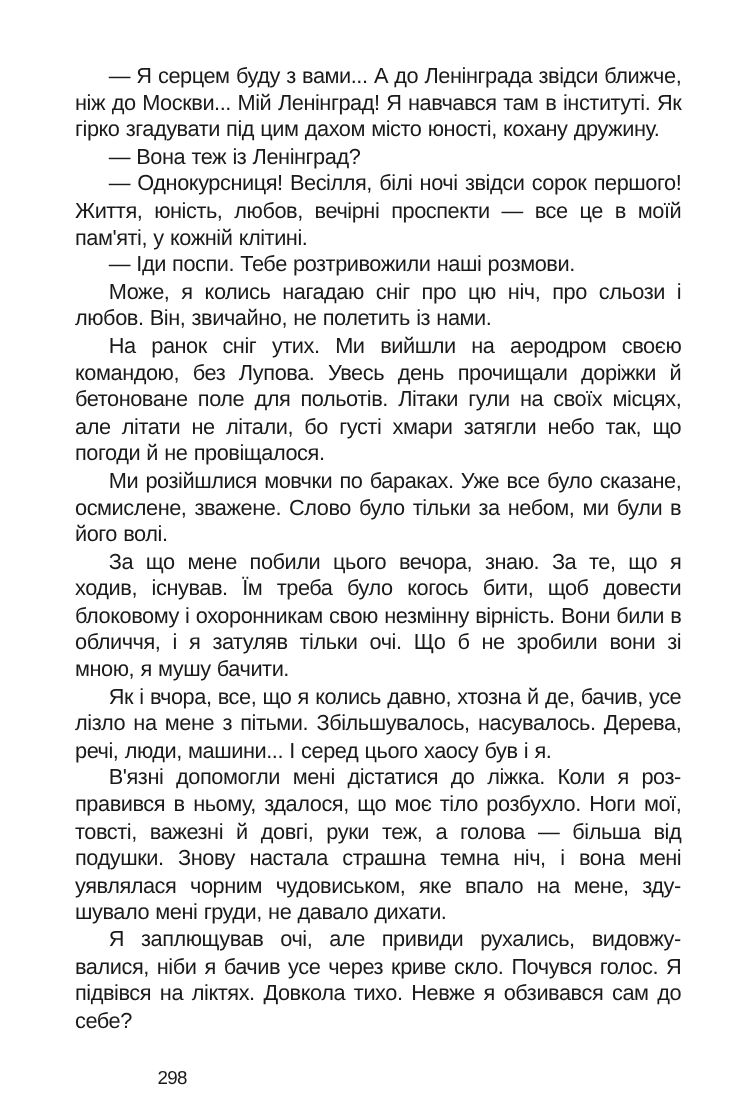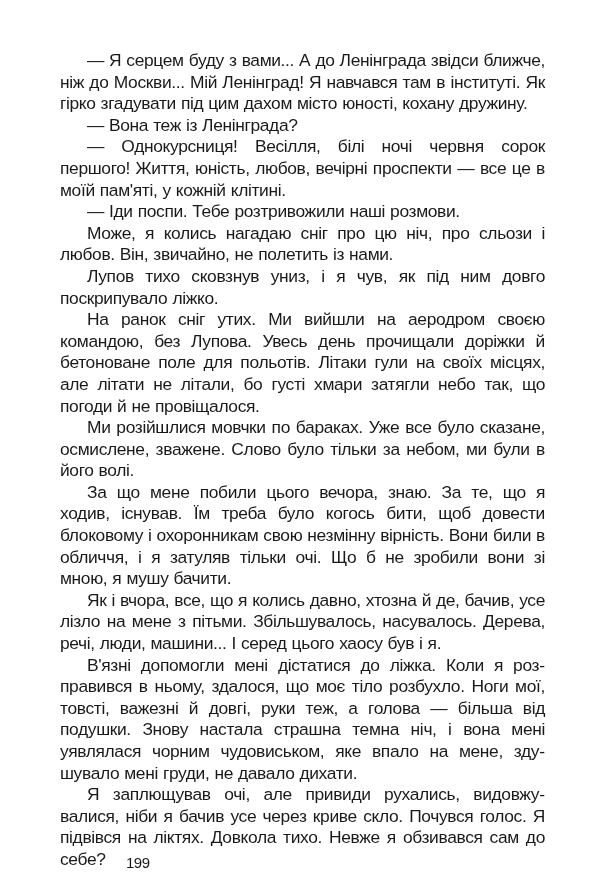--- a/index.html
+++ b/index.html
@@ -30,27 +30,26 @@
       top: 854px;
       font-size: 15px;
       letter-spacing: -0.5px;
     }
   </style>
 </head>
 <body>
 
 <div class="page-text">
   <p class="para">— Я серцем буду з вами... А до Ленінграда звідси ближче, ніж до Москви... Мій Ленінград! Я навчався там в інституті. Як гірко згадувати під цим дахом місто юності, кохану дружину.</p>
-  <p class="para">— Вона теж із Ленінграда?</p>
-  <p class="para">— Однокурсниця! Весілля, білі ночі червня сорок першого! Життя, юність, любов, вечірні проспекти — все це в моїй пам'яті, у кожній клітині.</p>
+  <p class="para">— Вона теж із Ленінград?</p>
+  <p class="para">— Однокурсниця! Весілля, білі ночі звідси сорок першого! Життя, юність, любов, вечірні проспекти — все це в моїй пам'яті, у кожній клітині.</p>
   <p class="para">— Іди поспи. Тебе розтривожили наші розмови.</p>
   <p class="para">Може, я колись нагадаю сніг про цю ніч, про сльози і любов. Він, звичайно, не полетить із нами.</p>
-  <p class="para">Лупов тихо сковзнув униз, і я чув, як під ним довго поскрипувало ліжко.</p>
   <p class="para">На ранок сніг утих. Ми вийшли на аеродром своєю командою, без Лупова. Увесь день прочищали доріжки й бетоноване поле для польотів. Літаки гули на своїх місцях, але літати не літали, бо густі хмари затягли небо так, що погоди й не провіщалося.</p>
   <p class="para">Ми розійшлися мовчки по бараках. Уже все було ска­зане, осмислене, зважене. Слово було тільки за небом, ми були в його волі.</p>
   <p class="para">За що мене побили цього вечора, знаю. За те, що я ходив, існував. Їм треба було когось бити, щоб довести блоковому і охоронникам свою незмінну вірність. Вони били в обличчя, і я затуляв тільки очі. Що б не зробили вони зі мною, я мушу бачити.</p>
   <p class="para">Як і вчора, все, що я колись давно, хтозна й де, ба­чив, усе лізло на мене з пітьми. Збільшувалось, насува­лось. Дерева, речі, люди, машини... І серед цього хаосу був і я.</p>
   <p class="para">В'язні допомогли мені дістатися до ліжка. Коли я роз­правився в ньому, здалося, що моє тіло розбухло. Ноги мої, товсті, важезні й довгі, руки теж, а голова — більша від подушки. Знову настала страшна темна ніч, і вона мені уявлялася чорним чудовиськом, яке впало на мене, зду­шувало мені груди, не давало дихати.</p>
   <p class="para">Я заплющував очі, але привиди рухались, видовжу­валися, ніби я бачив усе через криве скло. Почувся голос. Я підвівся на ліктях. Довкола тихо. Невже я обзивався сам до себе?</p>
 
 </div>
 
-<div class="page-number">199</div>
+<div class="page-number">298</div>
 
 </body></html>

